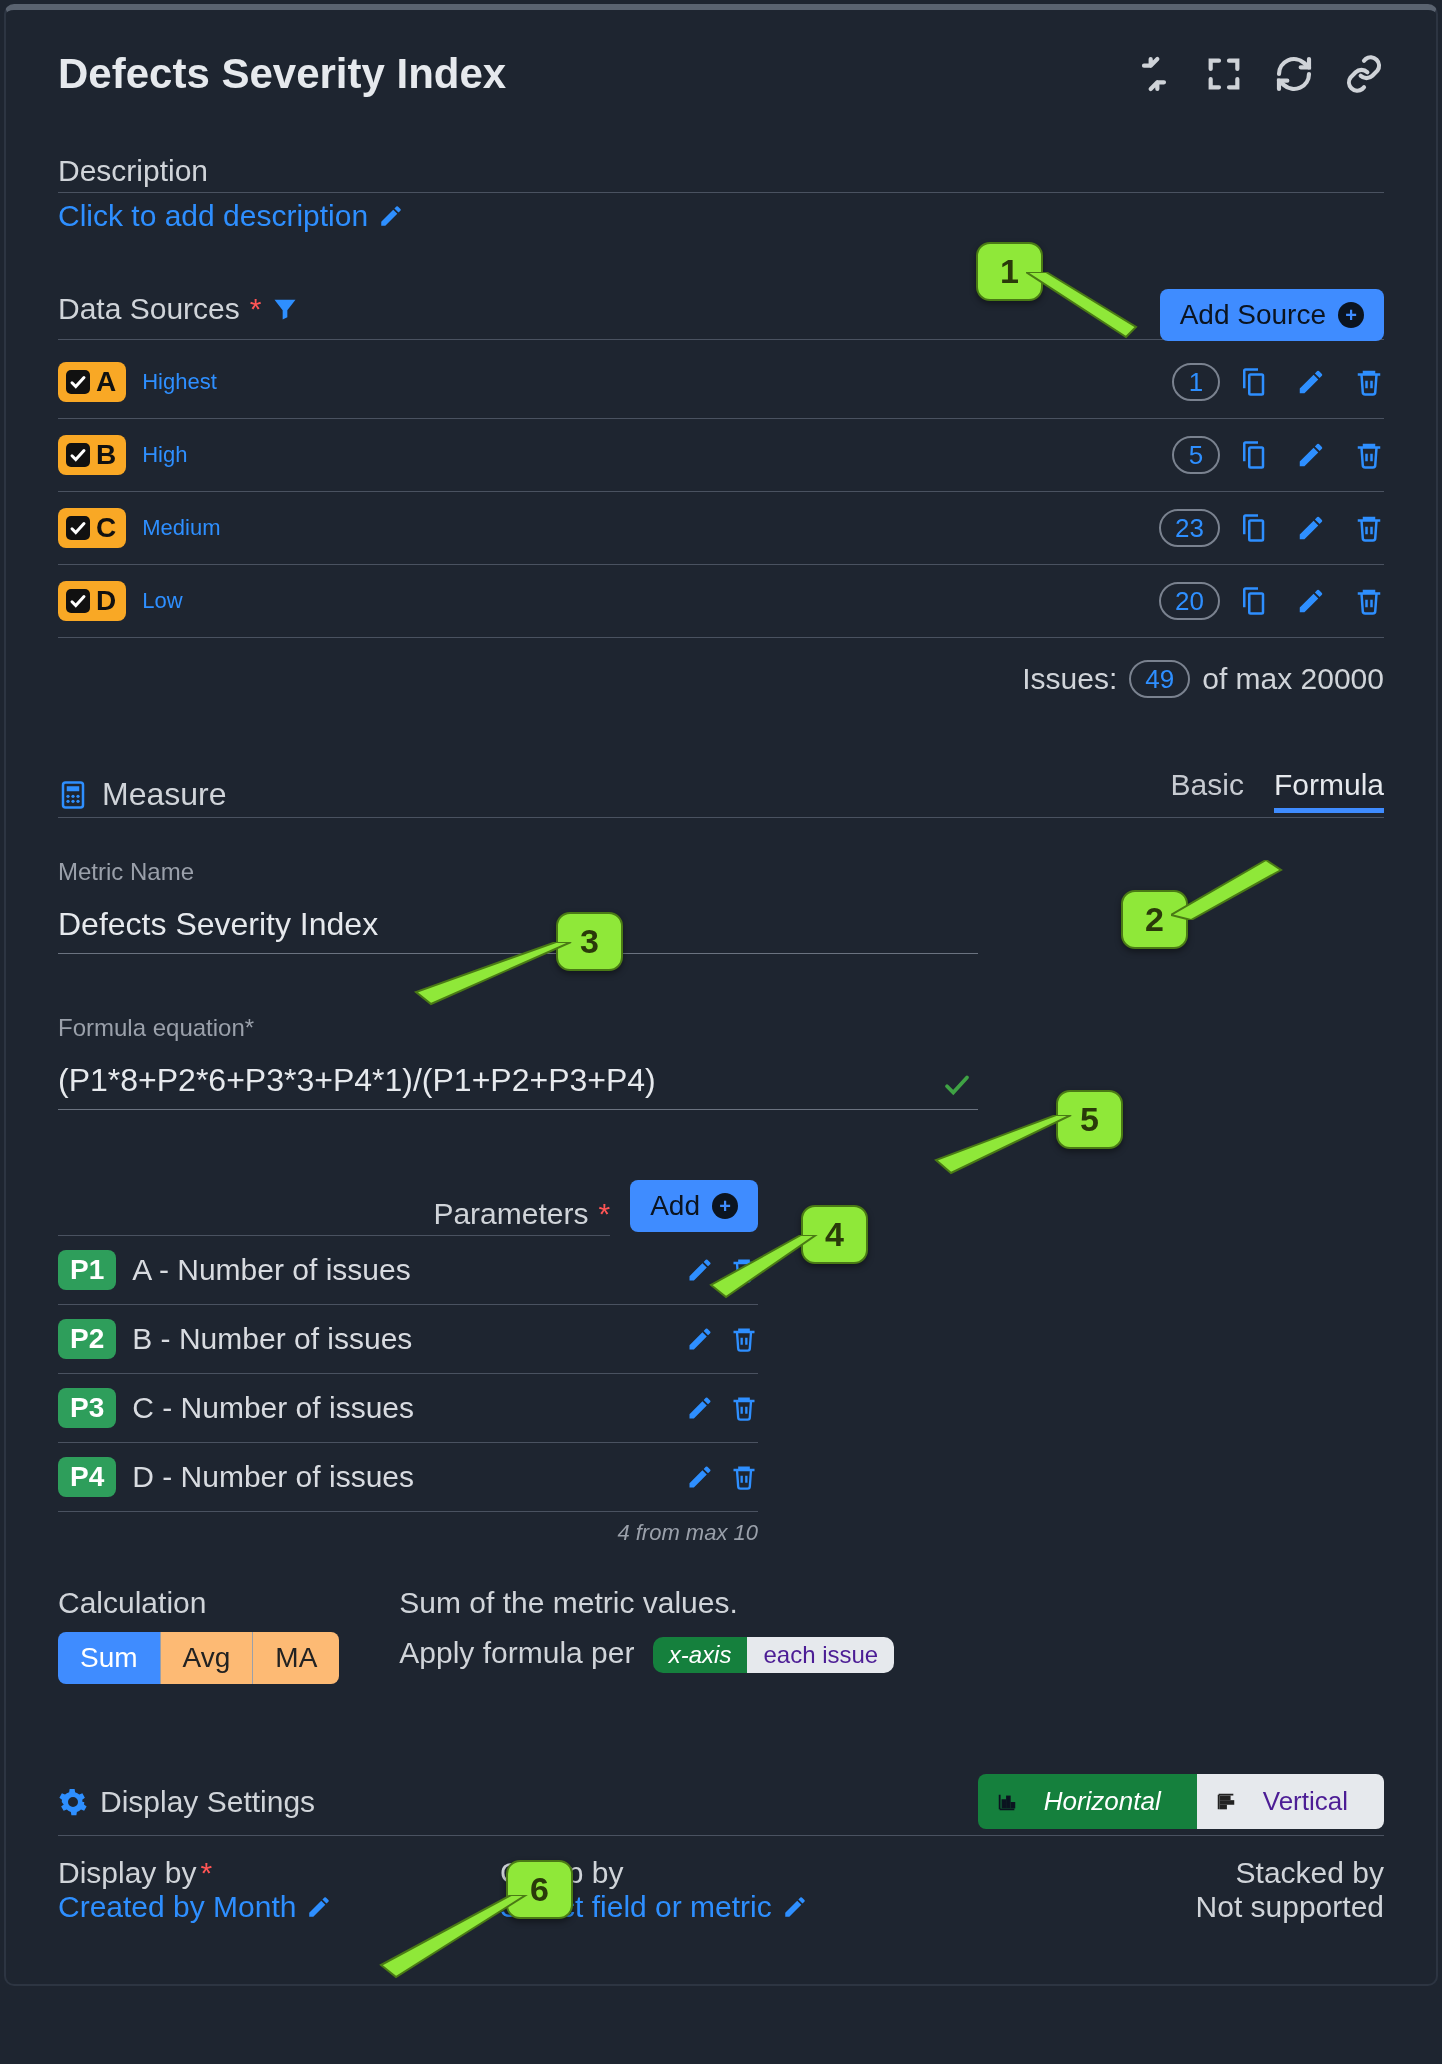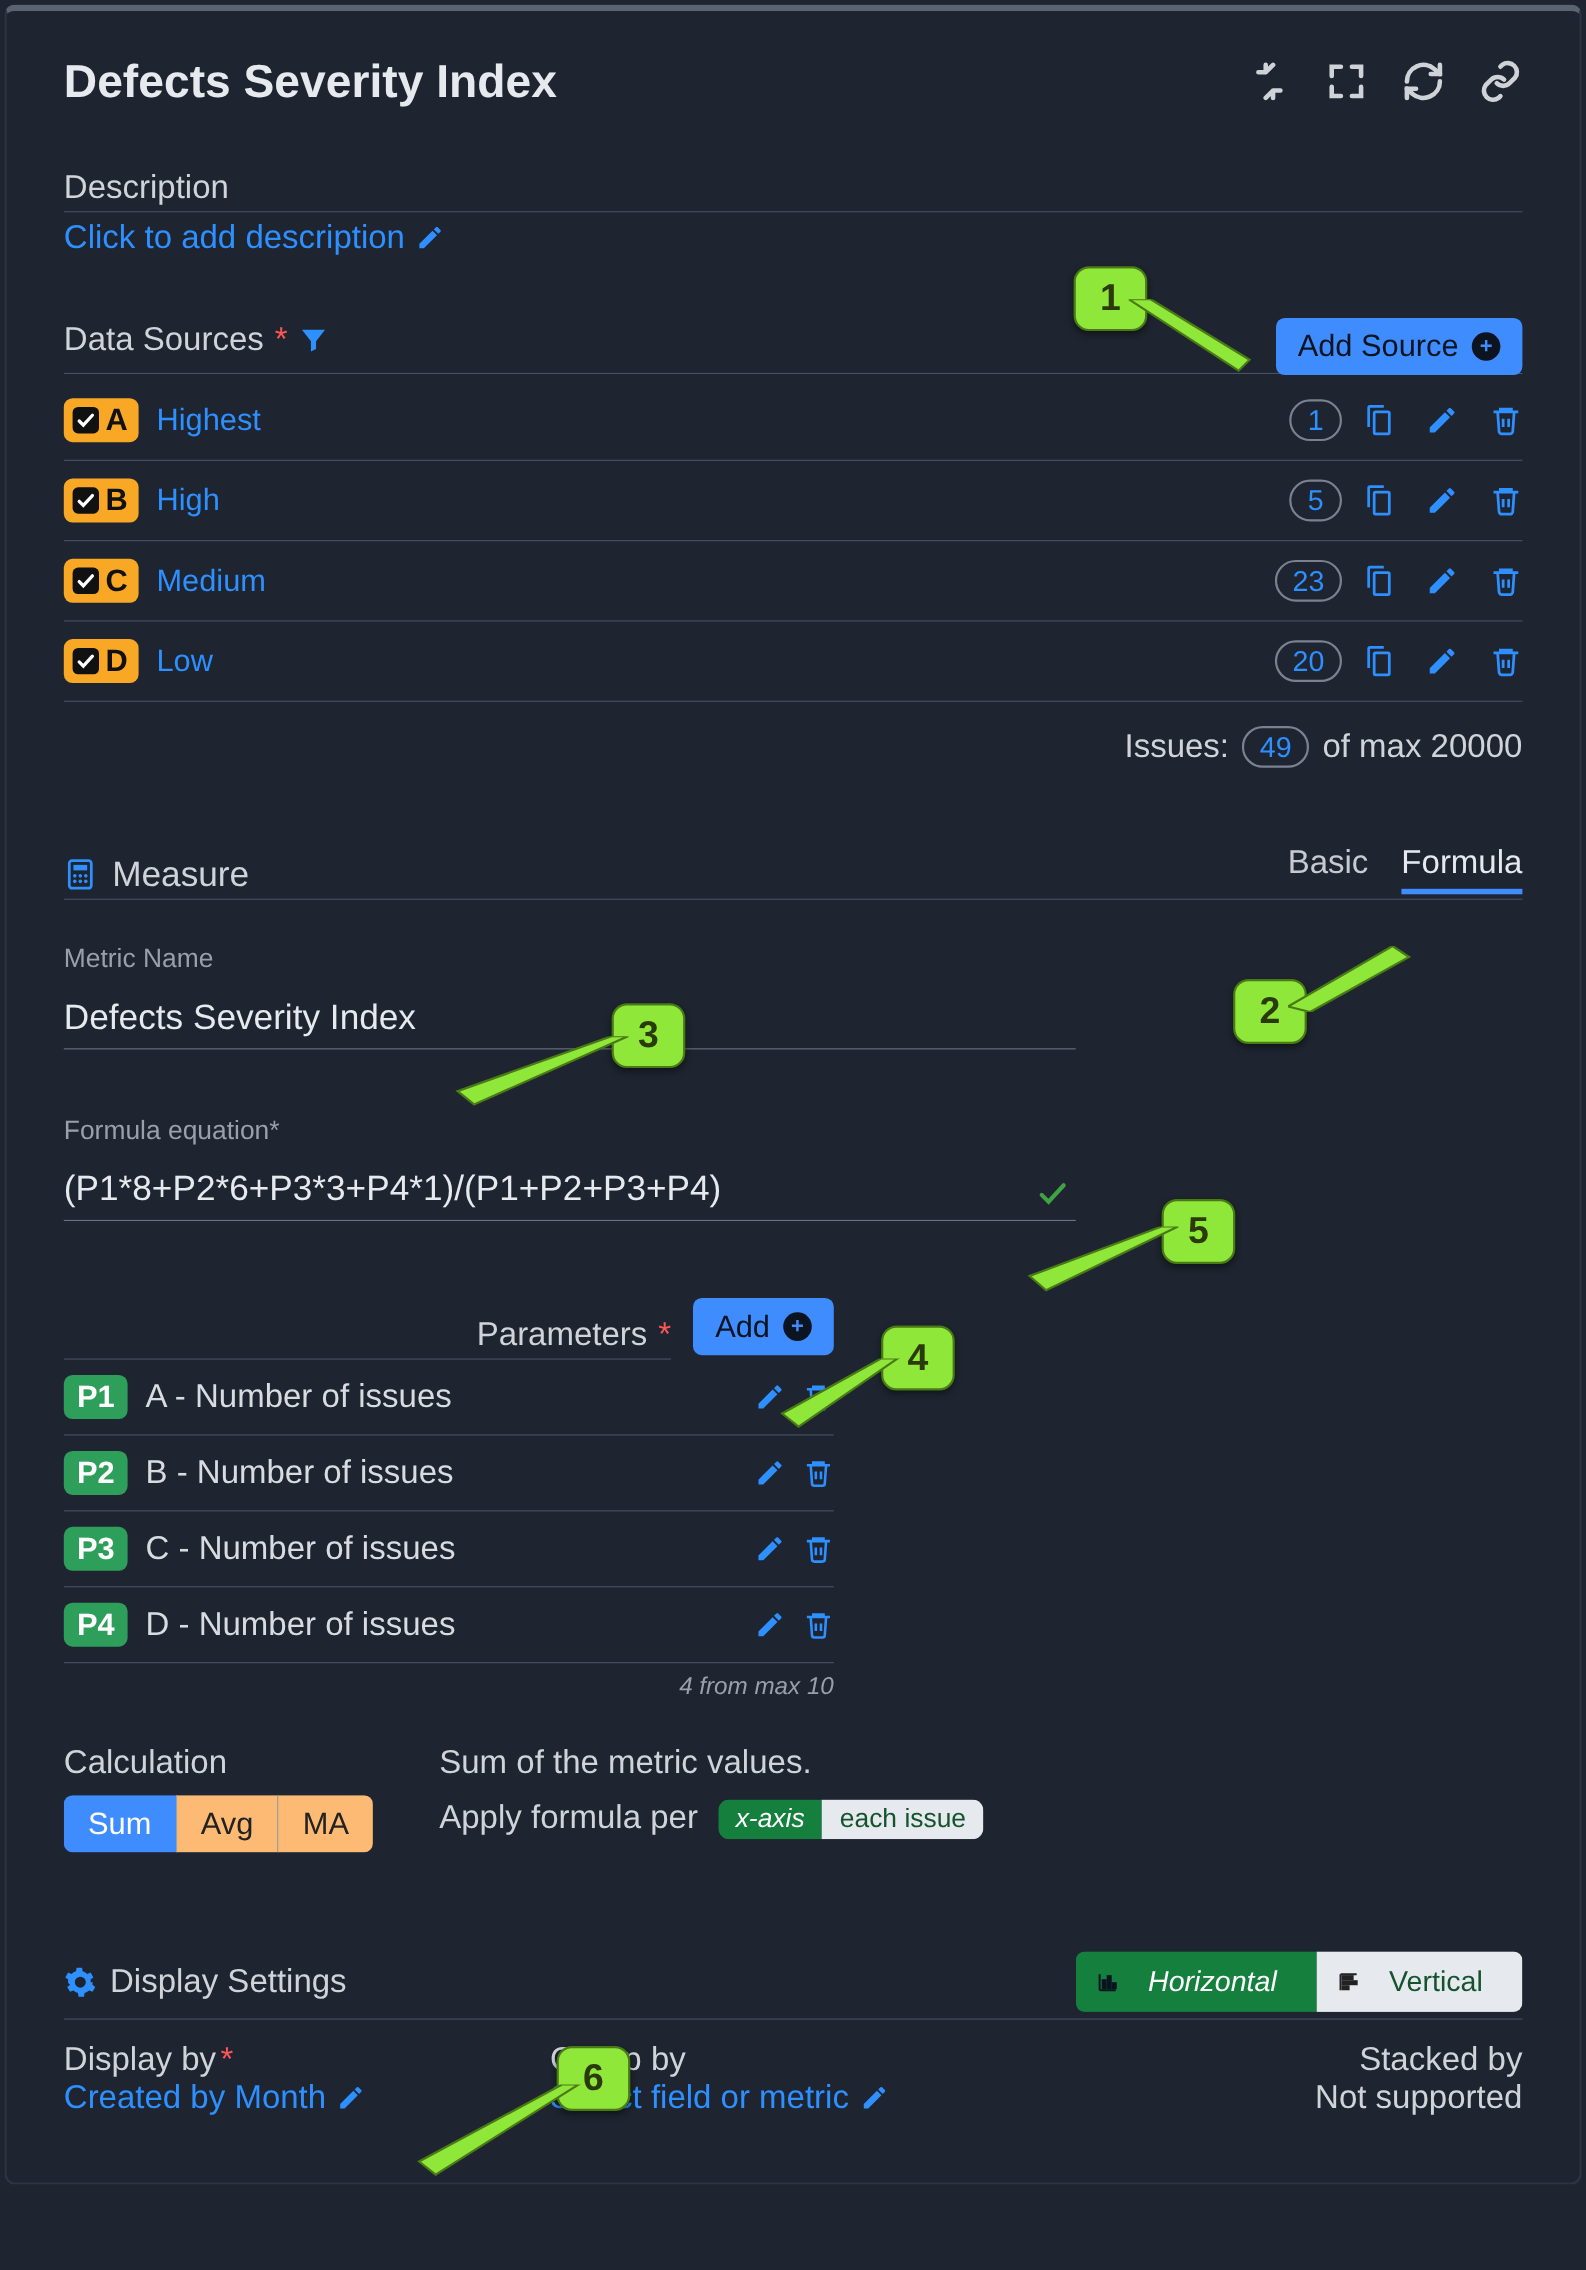--- a/index.html
+++ b/index.html
@@ -108,21 +108,21 @@
     gap: 6px;
     font-size: 28px;
     font-weight: 700;
   }
   .letter-badge .check {
     width: 24px; height: 24px;
     background: #111; border-radius: 5px;
     display: inline-flex; align-items: center; justify-content: center;
   }
   .letter-badge .check svg { width: 18px; height: 18px; }
-  .source-name { color: #2e8fff; font-size: 28px; cursor:pointer; }
+  .source-name { color: #2e8fff; font-size: 22px; cursor:pointer; }
   .count-pill {
     border: 2px solid #7a828f;
     color: #2e8fff;
     border-radius: 999px;
     padding: 0 14px;
     font-size: 26px;
     min-width: 48px;
     text-align: center;
     display:inline-flex; align-items:center; justify-content:center;
     height: 38px;
@@ -203,21 +203,21 @@
     background:#fdba74; color:#222;
   }
   .seg button.active { background:#3f8cff; color:#fff; }
   .seg button + button { border-left: 1px solid #9aa0aa; }
   .calc-desc { font-size:30px; color:#d0d4d9; }
   .mini-seg {
     display:inline-flex; border-radius:10px; overflow:hidden; vertical-align:middle; margin-left:10px;
   }
   .mini-seg span { padding:4px 16px; font-size:24px; }
   .mini-active { background:#15803d; color:#fff;font-style:italic; }
-  .mini-inactive { background:#e6e9ed; color:#14532d; }
+  .mini-inactive { background:#e6e9ed; color:#4c1d95; }
   .display-header {
     margin-top: 90px;
     display:flex; align-items:center; justify-content:space-between;
     border-bottom:1px solid #4a5260;
     padding-bottom:6px;
   }
   .display-header-left { display:flex; align-items:center; gap:12px; font-size:30px; }
   .orient-seg { display:inline-flex; border-radius:8px; overflow:hidden; }
   .orient-seg span { padding:6px 18px; font-size:26px; display:inline-flex; gap:8px; align-items:center; }
   .display-cols { display:flex; margin-top:20px; }

